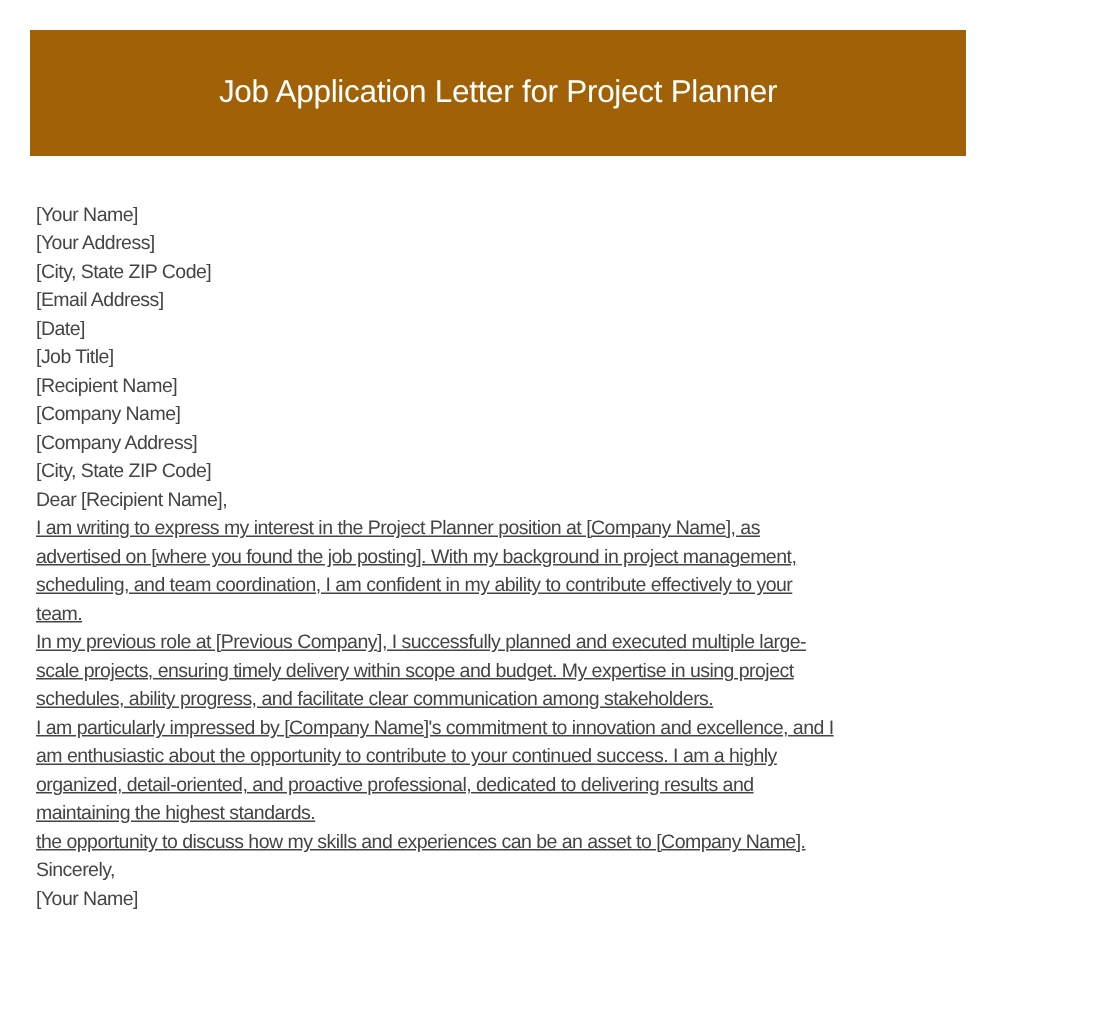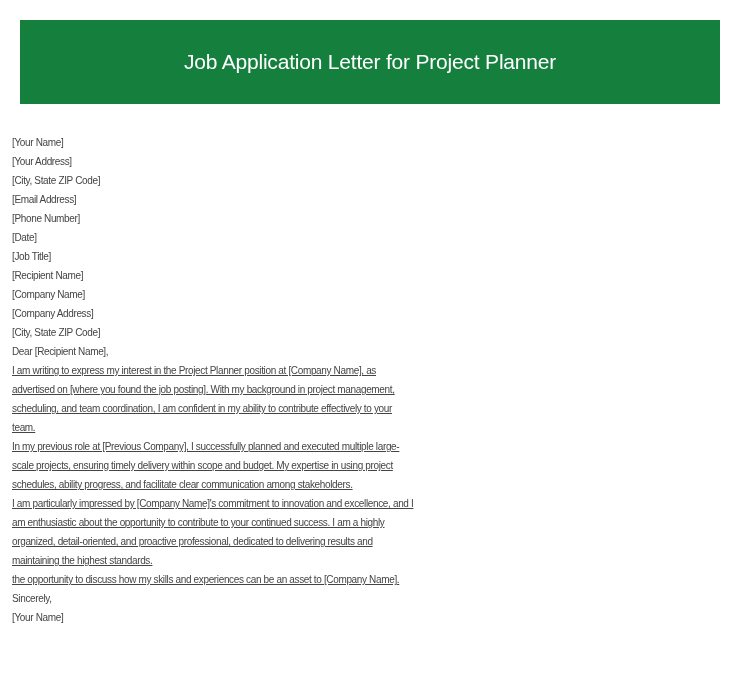--- a/index.html
+++ b/index.html
@@ -11,40 +11,40 @@
       width: 740px;
       height: 686px;
       overflow: hidden;
       position: relative;
       font-family: "Liberation Sans", "DejaVu Sans", sans-serif;
     }
     .header {
       position: absolute;
       left: 20px;
       top: 20px;
-      width: 700px;
+      width: 624px;
       height: 84px;
-      background: #15803d;
+      background: #a16207;
       display: flex;
       align-items: center;
       justify-content: center;
     }
     .header-title {
       color: #ffffff;
       font-size: 21px;
       letter-spacing: -0.2px;
       margin-top: -1px;
     }
     .letter {
       position: absolute;
-      left: 12px;
+      left: 24px;
       top: 133px;
       width: 700px;
       color: #444444;
-      font-size: 10px;
+      font-size: 13px;
       line-height: 19px;
       letter-spacing: -0.35px;
     }
     .line {
       display: block;
       white-space: nowrap;
     }
     .para {
       display: block;
       text-decoration: underline;
@@ -56,21 +56,20 @@
 <div class="header">
   <span class="header-title">Job Application Letter for Project Planner</span>
 </div>
 
 <div class="letter">
   <div>
     <span class="line">[Your Name]</span>
     <span class="line">[Your Address]</span>
     <span class="line">[City, State ZIP Code]</span>
     <span class="line">[Email Address]</span>
-    <span class="line">[Phone Number]</span>
   </div>
   <span class="line">[Date]</span>
   <div>
     <span class="line">[Job Title]</span>
     <span class="line">[Recipient Name]</span>
     <span class="line">[Company Name]</span>
     <span class="line">[Company Address]</span>
     <span class="line">[City, State ZIP Code]</span>
   </div>
   <span class="line">Dear [Recipient Name],</span>

